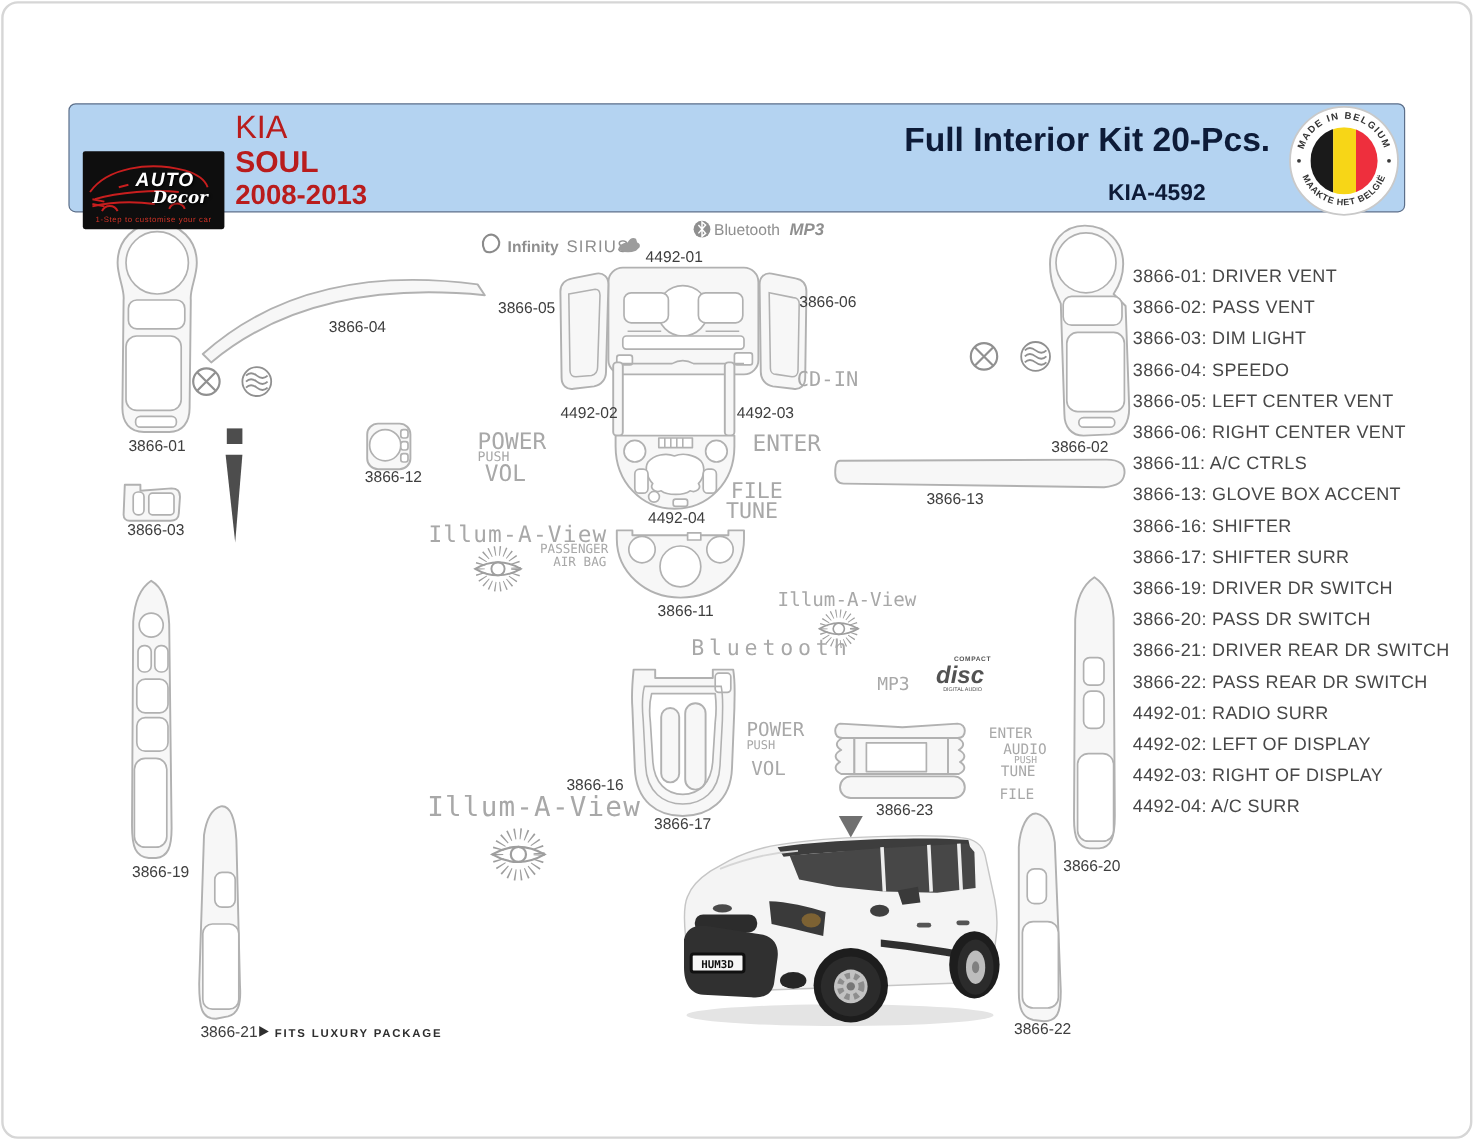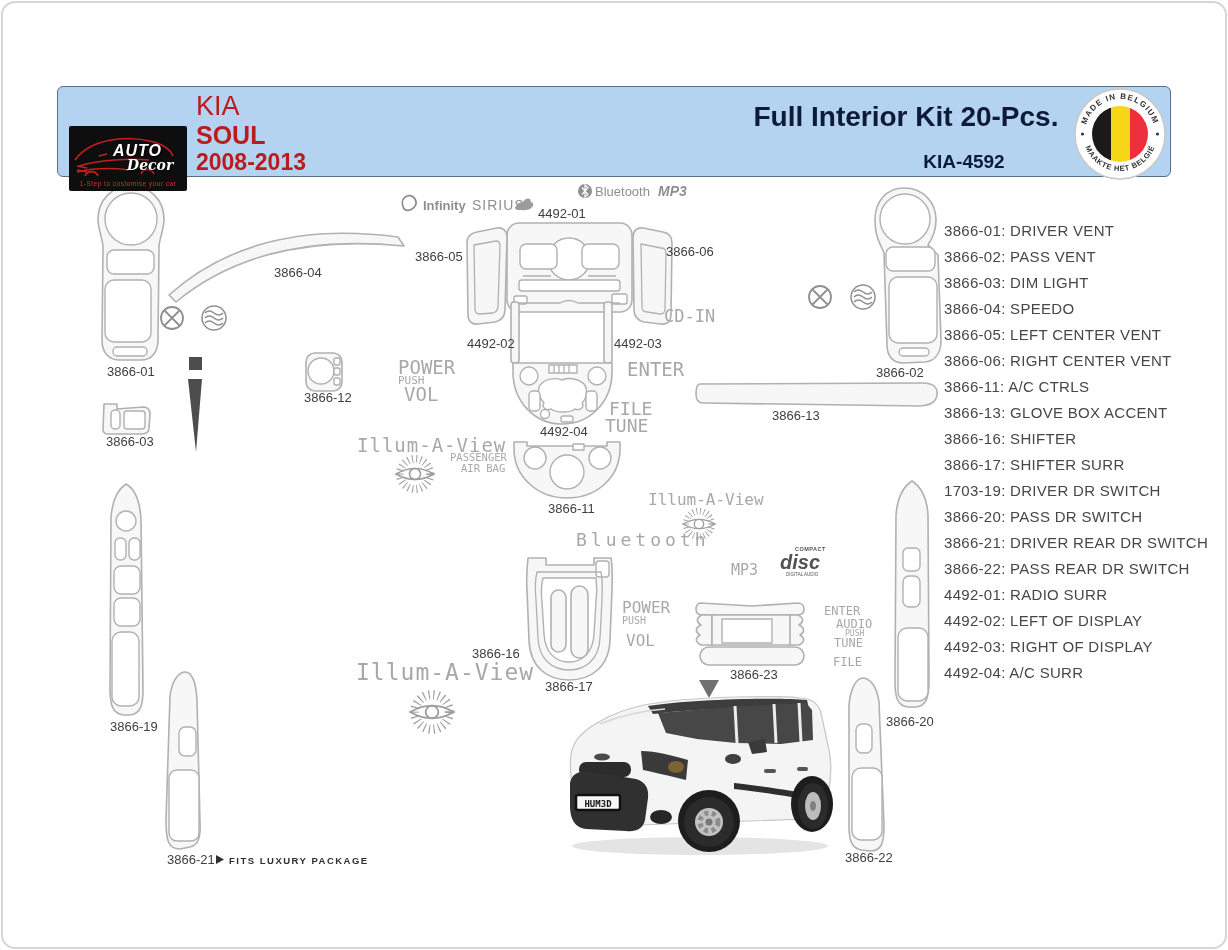--- a/index.html
+++ b/index.html
@@ -374,21 +374,21 @@
 
       <div class="legend-row">3866-11: A/C CTRLS</div>
 
 
       <div class="legend-row">3866-13: GLOVE BOX ACCENT</div>
 
       <div class="legend-row">3866-16: SHIFTER</div>
 
       <div class="legend-row">3866-17: SHIFTER SURR</div>
 
-      <div class="legend-row">1703-19: DRIVER DR SWITCH</div>
+      <div class="legend-row">3866-19: DRIVER DR SWITCH</div>
 
       <div class="legend-row">3866-20: PASS DR SWITCH</div>
 
       <div class="legend-row">3866-21: DRIVER REAR DR SWITCH</div>
 
       <div class="legend-row">3866-22: PASS REAR DR SWITCH</div>
 
 
       <div class="legend-row">4492-01: RADIO SURR</div>
 

